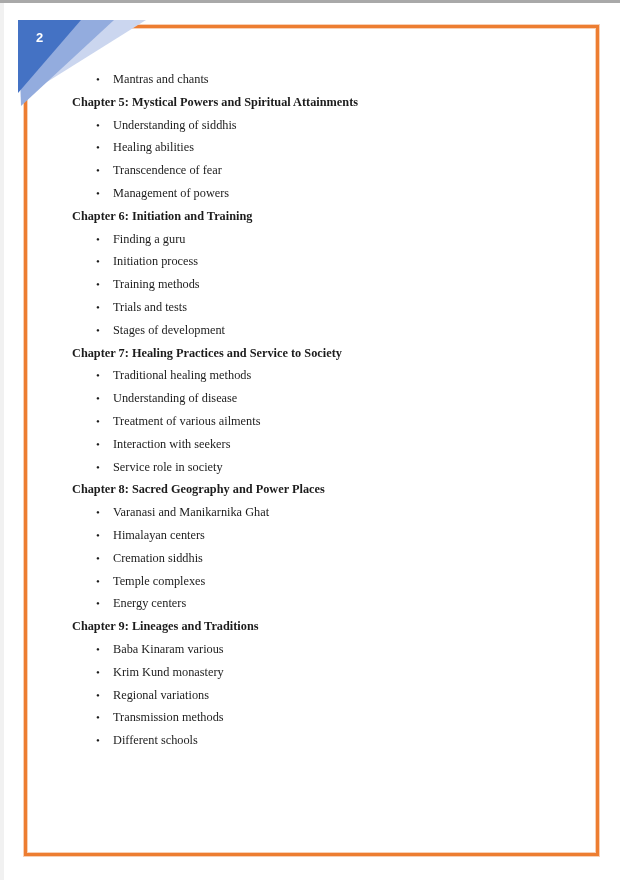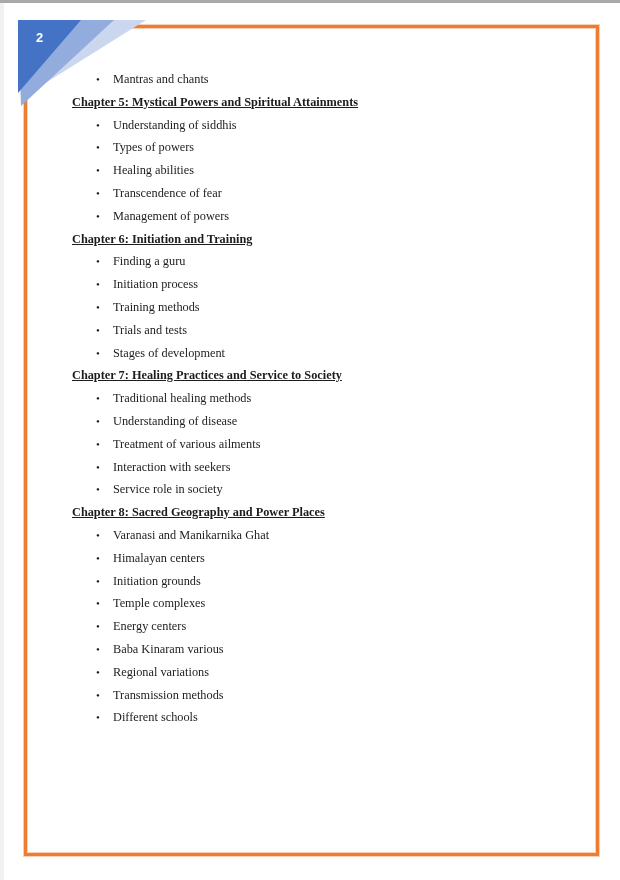--- a/index.html
+++ b/index.html
@@ -32,21 +32,20 @@
     color:#1c1c1c;
   }
   .toc-line{
     height:22.8px;line-height:22.8px;
     font-size:12.3px;
     white-space:nowrap;
   }
   .toc-heading{
     padding-left:72px;
     font-weight:bold;
-    text-decoration:underline;
   }
   .toc-item{
     padding-left:96px;
   }
   .bullet-glyph{
     display:inline-block;width:17px;
     font-size:11px;
   }
 </style>
 </head>
@@ -61,39 +60,40 @@
   <polygon points="0,3 128,3 5,80" fill="#CBD6EF"></polygon>
   <polygon points="0,3 96,3 3,89" fill="#93ACDE"></polygon>
   <polygon points="0,3 63,3 0,76" fill="#4472C4"></polygon>
   <text x="18" y="25" fill="#ffffff" font-size="13" font-weight="bold" font-family="Liberation Sans, sans-serif">2</text>
 </svg>
 
 <div class="toc" id="toc">
     <div class="toc-line toc-item"><span class="bullet-glyph">•</span><span>Mantras and chants</span></div>
     <div class="toc-line toc-heading">Chapter 5: Mystical Powers and Spiritual Attainments</div>
     <div class="toc-line toc-item"><span class="bullet-glyph">•</span><span>Understanding of siddhis</span></div>
-    <div class="toc-line toc-item"><span class="bullet-glyph">•</span><span>Types of powers</span></div>
     <div class="toc-line toc-item"><span class="bullet-glyph">•</span><span>Healing abilities</span></div>
     <div class="toc-line toc-item"><span class="bullet-glyph">•</span><span>Transcendence of fear</span></div>
     <div class="toc-line toc-item"><span class="bullet-glyph">•</span><span>Management of powers</span></div>
     <div class="toc-line toc-heading">Chapter 6: Initiation and Training</div>
     <div class="toc-line toc-item"><span class="bullet-glyph">•</span><span>Finding a guru</span></div>
     <div class="toc-line toc-item"><span class="bullet-glyph">•</span><span>Initiation process</span></div>
     <div class="toc-line toc-item"><span class="bullet-glyph">•</span><span>Training methods</span></div>
     <div class="toc-line toc-item"><span class="bullet-glyph">•</span><span>Trials and tests</span></div>
     <div class="toc-line toc-item"><span class="bullet-glyph">•</span><span>Stages of development</span></div>
     <div class="toc-line toc-heading">Chapter 7: Healing Practices and Service to Society</div>
     <div class="toc-line toc-item"><span class="bullet-glyph">•</span><span>Traditional healing methods</span></div>
     <div class="toc-line toc-item"><span class="bullet-glyph">•</span><span>Understanding of disease</span></div>
     <div class="toc-line toc-item"><span class="bullet-glyph">•</span><span>Treatment of various ailments</span></div>
     <div class="toc-line toc-item"><span class="bullet-glyph">•</span><span>Interaction with seekers</span></div>
     <div class="toc-line toc-item"><span class="bullet-glyph">•</span><span>Service role in society</span></div>
     <div class="toc-line toc-heading">Chapter 8: Sacred Geography and Power Places</div>
     <div class="toc-line toc-item"><span class="bullet-glyph">•</span><span>Varanasi and Manikarnika Ghat</span></div>
     <div class="toc-line toc-item"><span class="bullet-glyph">•</span><span>Himalayan centers</span></div>
-    <div class="toc-line toc-item"><span class="bullet-glyph">•</span><span>Initiation grounds</span></div>
+    <div class="toc-line toc-item"><span class="bullet-glyph">•</span><span>Cremation siddhis</span></div>
     <div class="toc-line toc-item"><span class="bullet-glyph">•</span><span>Temple complexes</span></div>
     <div class="toc-line toc-item"><span class="bullet-glyph">•</span><span>Energy centers</span></div>
+    <div class="toc-line toc-heading">Chapter 9: Lineages and Traditions</div>
     <div class="toc-line toc-item"><span class="bullet-glyph">•</span><span>Baba Kinaram various</span></div>
+    <div class="toc-line toc-item"><span class="bullet-glyph">•</span><span>Krim Kund monastery</span></div>
     <div class="toc-line toc-item"><span class="bullet-glyph">•</span><span>Regional variations</span></div>
     <div class="toc-line toc-item"><span class="bullet-glyph">•</span><span>Transmission methods</span></div>
     <div class="toc-line toc-item"><span class="bullet-glyph">•</span><span>Different schools</span></div>
   </div>
 
 </body></html>

